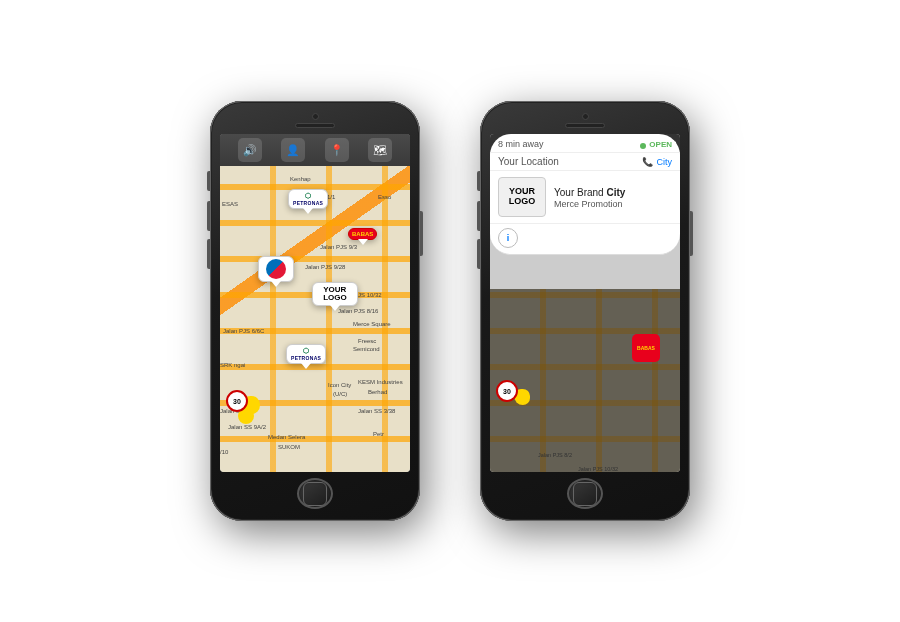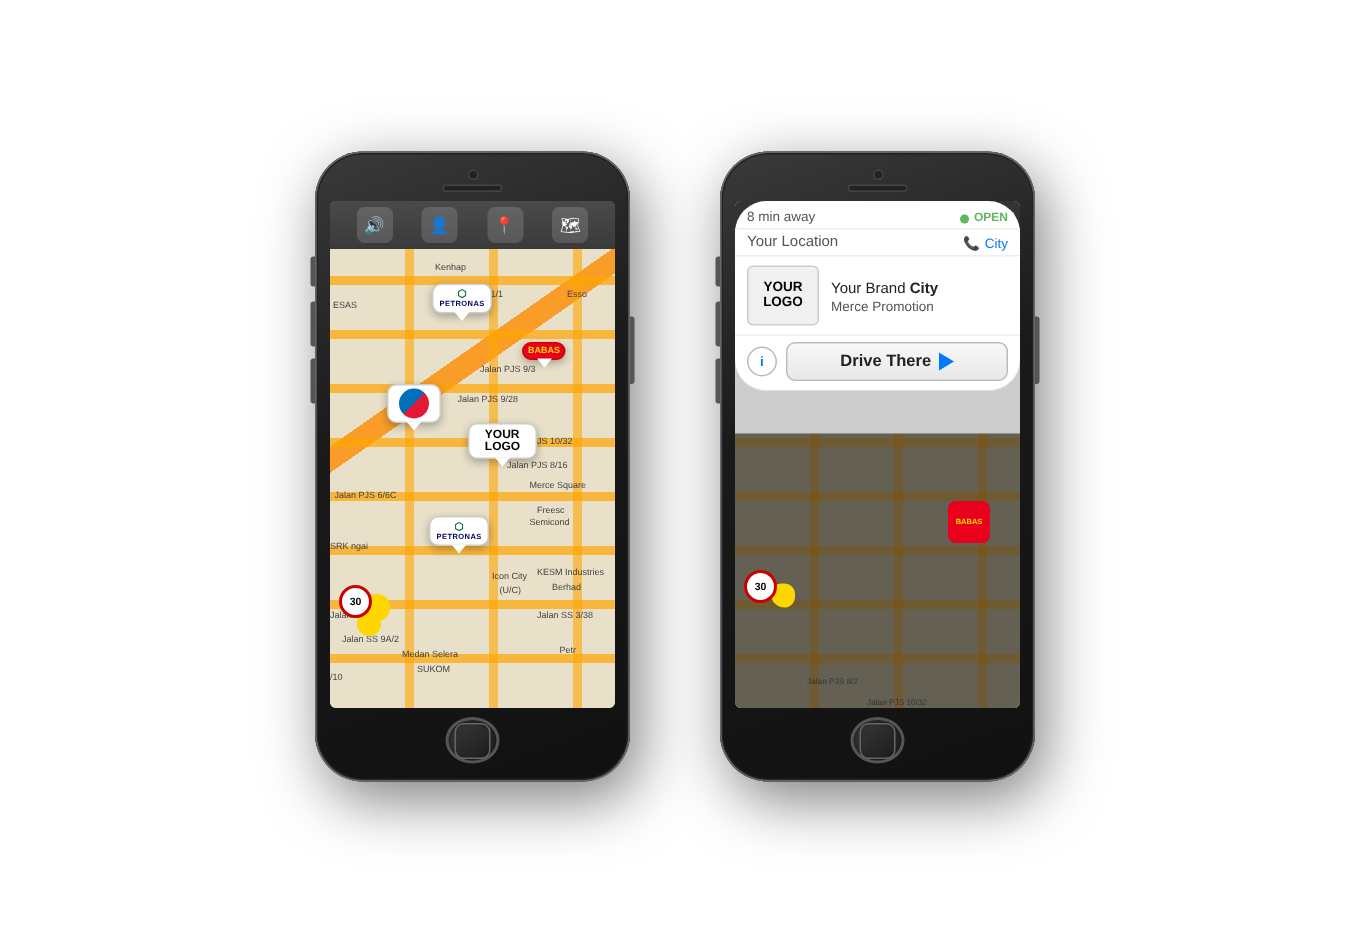--- a/index.html
+++ b/index.html
@@ -814,24 +814,20 @@
               <span>Your Brand </span><strong>City</strong>
             </div>
             <div class="brand-promo">Merce Promotion</div>
           </div>
         </div>
 
         <div class="drive-row">
           <div class="info-icon-btn">
             <span>i</span>
           </div>
-          <div class="drive-btn">
-            <span>Drive There</span>
-            <div class="drive-arrow"></div>
-          </div>
         </div>
       </div>
 
       <div class="dimmed-map-bg">
 
         <div class="map-labels-2">
           <span class="map-label-2" style="top:8px;left:48px">Jalan PJS 8/2</span>
           <span class="map-label-2" style="top:22px;left:88px">Jalan PJS 10/32</span>
 
         </div>

